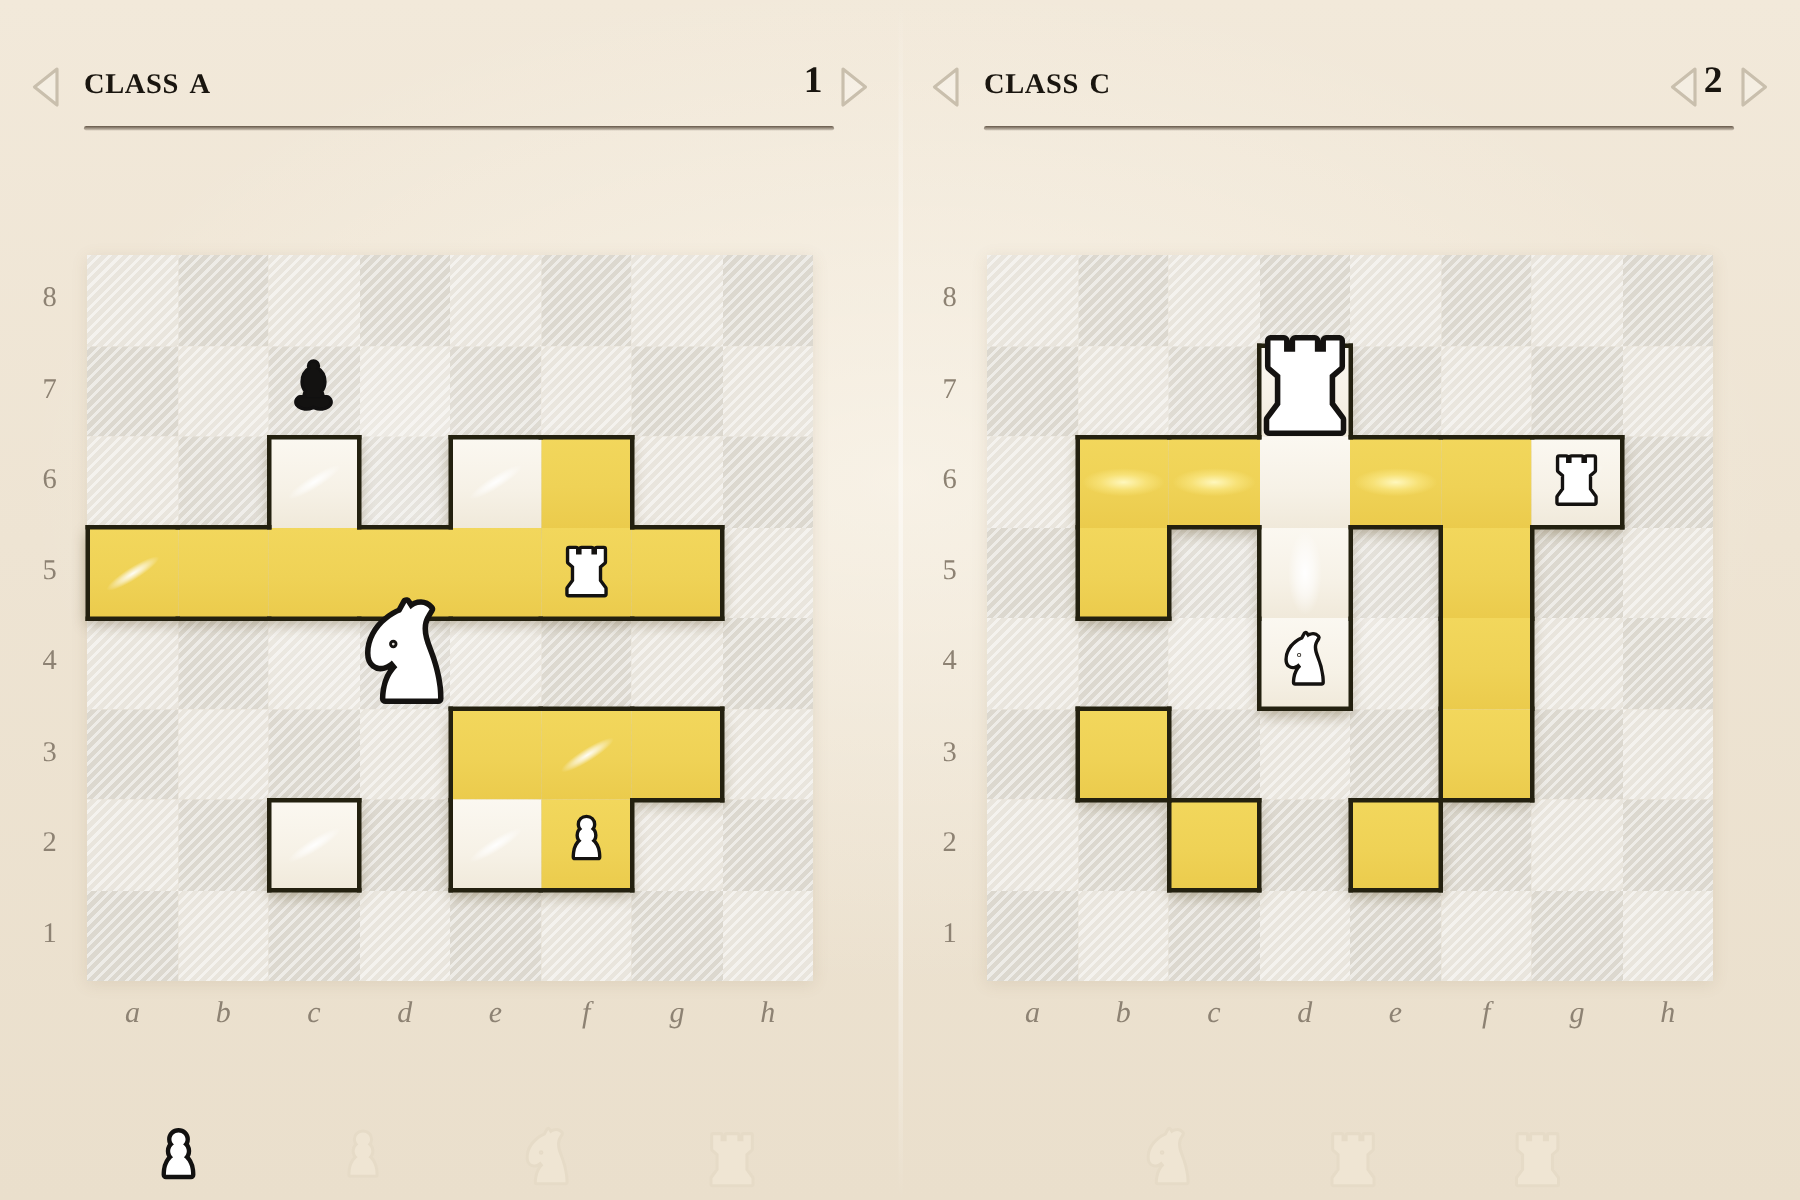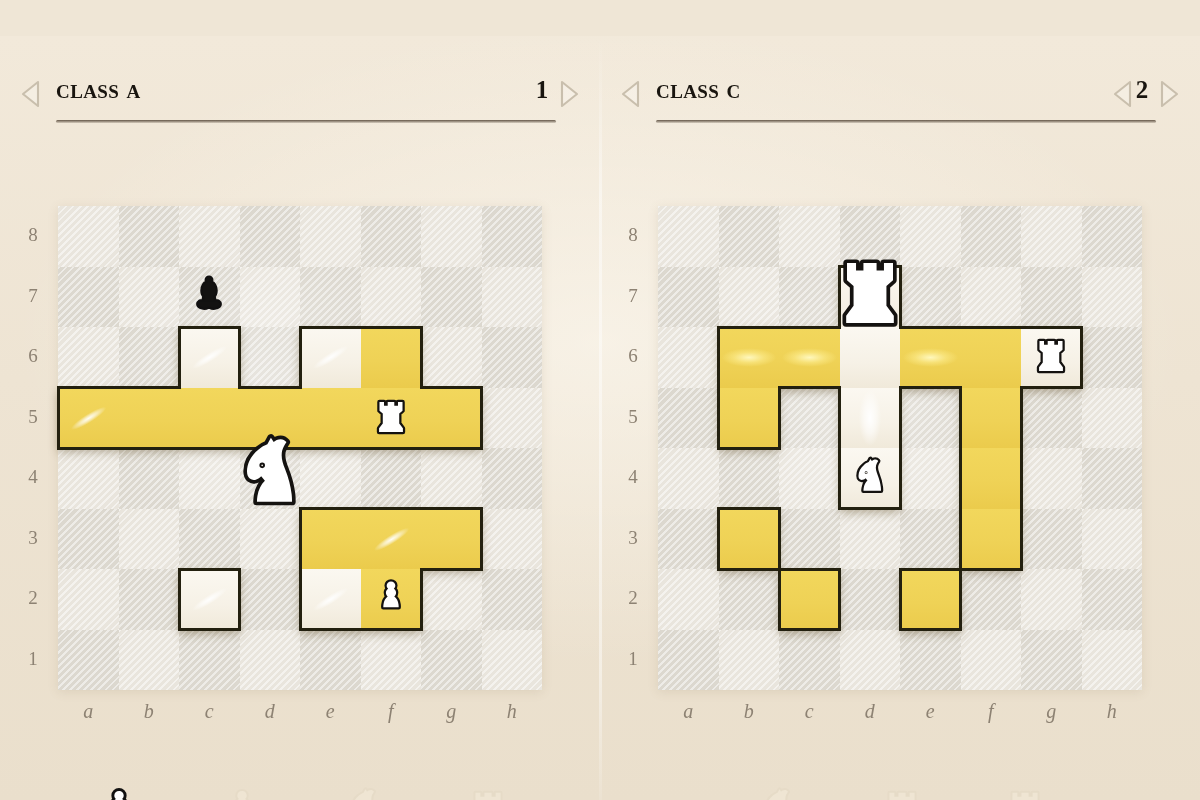--- a/index.html
+++ b/index.html
@@ -13,21 +13,20 @@
     position: relative;
   }
 
   
   #app {
     position: absolute;
     inset: 0;
     background:
       radial-gradient(ellipse 70% 60% at 50% 40%, rgba(255,252,245,0.55) 0%, rgba(255,252,245,0.0) 70%),
       linear-gradient(180deg, #F2E9DA 0%, #EEE4D3 45%, #EADFCC 100%);
-    margin-top: 36px;
   }
 
   
   .panel {
     position: absolute;
     top: 0;
     width: 600px;
     height: 800px;
   }
   .panel-left  { left: 0; }

